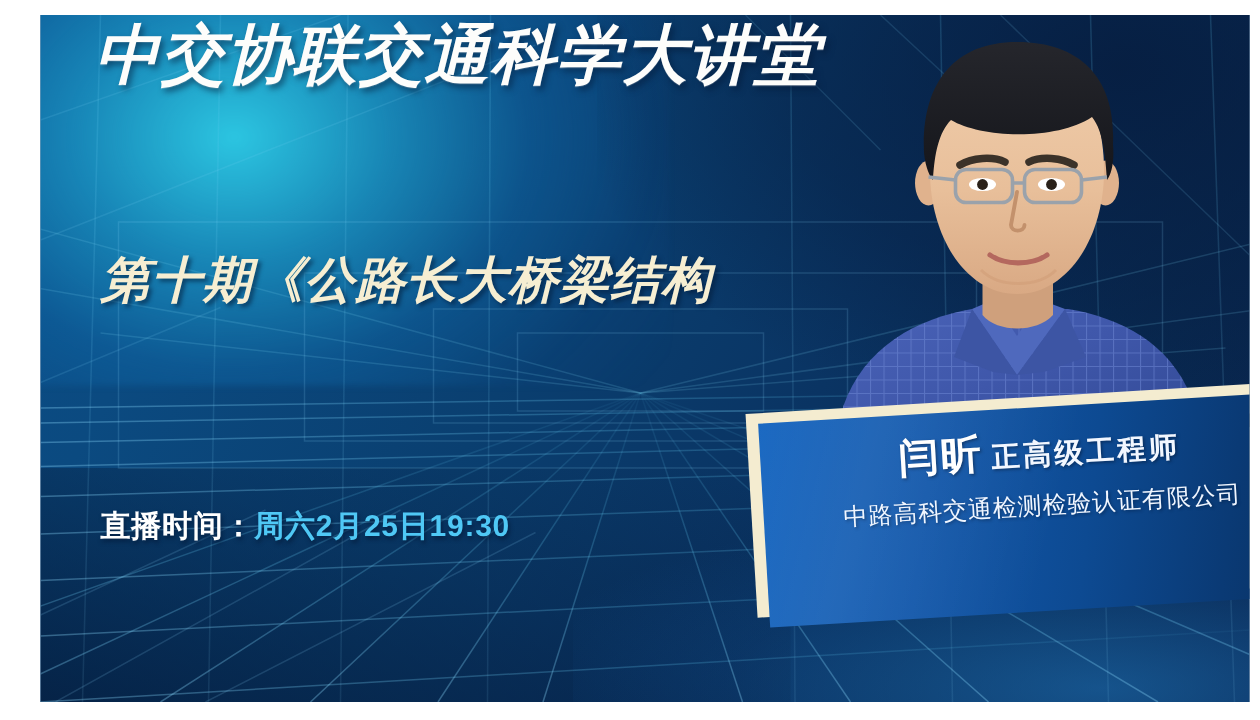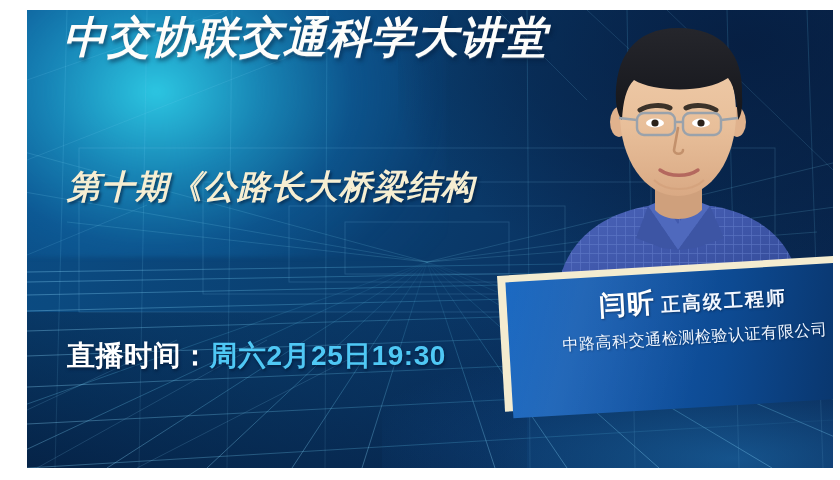--- a/index.html
+++ b/index.html
@@ -64,21 +64,21 @@
     font-size:33px;font-style:italic;font-weight:bold;
     color:#f6eed2;line-height:1.42;letter-spacing:1px;
     text-shadow:2px 2px 3px rgba(4,26,56,.6);
     margin-top:24px;
   }
   .subtitle .l2{display:block;margin-left:-8px;}
 
   
   .livetime{
     position:absolute;left:40px;top:327px;white-space:nowrap;
-    font-size:28px;font-weight:bold;letter-spacing:.5px;
+    font-size:20px;font-weight:bold;letter-spacing:.5px;
     text-shadow:1px 2px 3px rgba(3,22,50,.65);
   }
   .livetime .lbl{color:#ffffff;}
   .livetime .val{color:#4fc8f5;}
 
   
   .portrait{
     position:absolute;left:535px;top:0px;width:232px;height:300px;
     overflow:hidden;
   }

